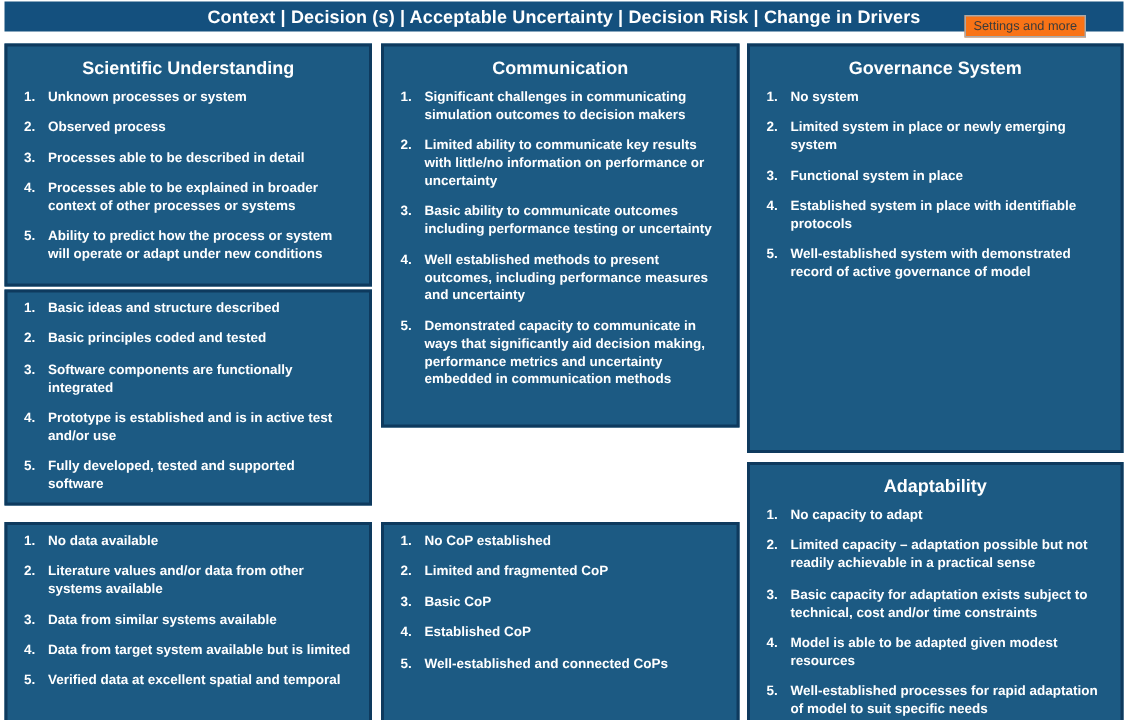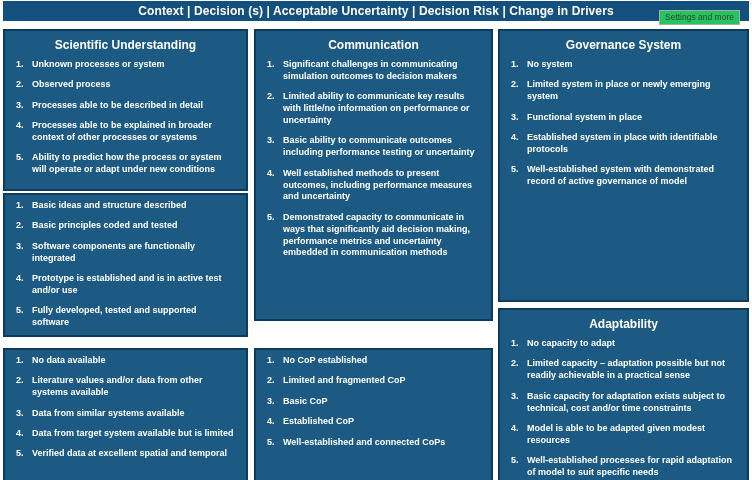--- a/index.html
+++ b/index.html
@@ -12,22 +12,22 @@
   .header-bar {
     position: absolute; left: 3px; top: 1px; width: 746px; height: 20px;
     background: var(--header-bar, #14507e);
     display: flex; align-items: center; justify-content: center;
   }
   .header-bar span {
     color: #fff; font-weight: bold; font-size: 12px; letter-spacing: .1px;
     white-space: nowrap;
   }
   .browser-tooltip {
-    position: absolute; left: 659px; top: 10px; height: 15px;
-    background: #22c55e; border: 1px solid #a9a9a9;
+    position: absolute; left: 643px; top: 10px; height: 15px;
+    background: #f97316; border: 1px solid #a9a9a9;
     font-size: 8.5px; color: #3b3b3b; padding: 1px 5px 0 5px;
     white-space: nowrap; z-index: 5;
   }
   .panel {
     position: absolute;
     background: var(--panel-fill, #1c5a83);
     border: 2px solid var(--panel-border, #0e3a5e);
     color: #fff;
     padding: 5px 8px 4px 8px;
   }
@@ -47,21 +47,21 @@
   }
   ol.panel-list li::before {
     content: counter(item) ".";
     position: absolute; left: 0; top: 0;
   }
   
   .p-sci   { left: 3px;   top: 29px;  width: 245px; height: 162px; }
   .p-tech  { left: 3px;   top: 193px; width: 245px; height: 144px; }
   .p-data  { left: 3px;   top: 348px; width: 245px; height: 150px; }
   
-  .p-comm  { left: 254px; top: 29px;  width: 239px; height: 292px; }
+  .p-comm  { left: 254px; top: 29px;  width: 239px; height: 256px; }
   .p-cop   { left: 254px; top: 348px; width: 239px; height: 150px; }
   
   .p-gov   { left: 498px; top: 29px;  width: 251px; height: 273px; }
   .p-adapt { left: 498px; top: 308px; width: 251px; height: 190px; }
   .p-tech .panel-title { margin-bottom: 4px; }
 </style>
 </head>
 <body>
 
 <div class="page">

